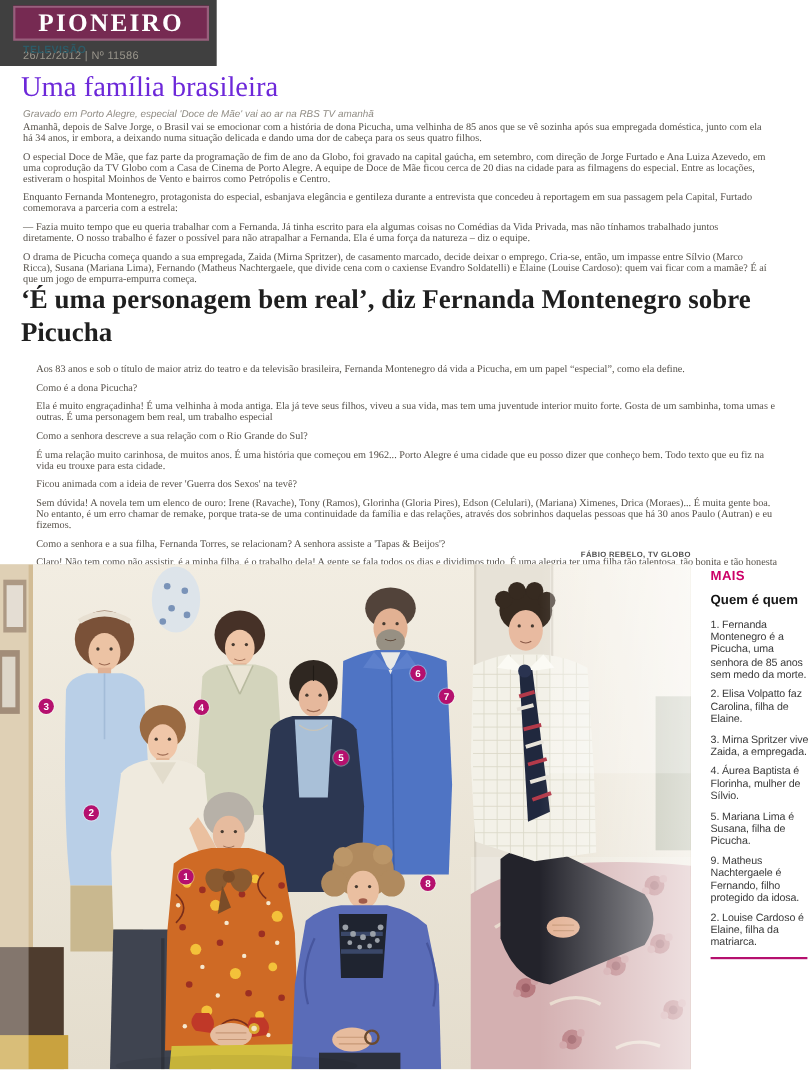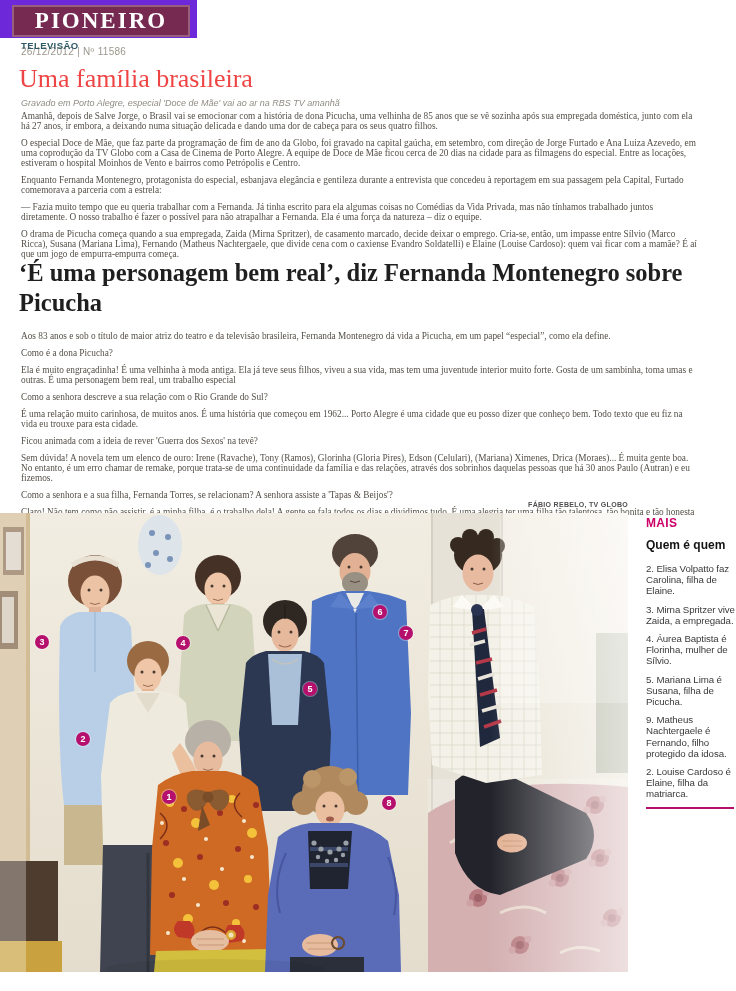--- a/index.html
+++ b/index.html
@@ -2,43 +2,43 @@
 <html><head>
 <meta charset="utf-8">
 <style>
   * { margin:0; padding:0; box-sizing:border-box; }
   html,body { background:#ffffff; }
   .page {
     position:relative; width:736px; height:991px; background:#ffffff;
     font-family:"Liberation Sans", sans-serif; overflow:hidden;
   }
   
-  .mast-strip { position:absolute; left:0; top:0; width:197px; height:38px; background:#6d28d9; }
+  .mast-strip { position:absolute; left:0; top:0; width:197px; height:60px; background:#404040; }
   .logo-box {
     position:absolute; left:12px; top:5px; width:178px; height:32px; background:#762a52;
     color:#ffffff; display:flex; align-items:center; justify-content:center;
     font-family:"Liberation Serif", serif; font-weight:bold; font-size:23px; letter-spacing:2px;
     box-shadow: inset 0 0 0 2px rgba(255,255,255,0.25);
   }
   .date-line { position:absolute; left:21px; top:46px; font-size:10px; color:#9a968c; letter-spacing:.3px; }
   .kicker { position:absolute; left:21px; top:40px; font-size:9.5px; font-weight:bold; color:#2d5a66; letter-spacing:.4px; }
   .headline1 {
     position:absolute; left:19px; top:64px; width:700px;
-    font-family:"Liberation Serif", serif; font-weight:normal; font-size:26px; color:#ef4444; line-height:30px;
+    font-family:"Liberation Serif", serif; font-weight:normal; font-size:26px; color:#6d28d9; line-height:30px;
   }
   .subhead { position:absolute; left:21px; top:98px; width:690px; font-size:9px; color:#908c84;font-style:italic; }
 
   .bodytext { position:absolute; left:21px; width:676px; font-family:"Liberation Serif", serif; font-size:9.3px; line-height:10px; color:#544f48; }
   .bodytext p { margin:0 0 7px 0; }
   .block1 { top:111px; }
   .headline2 {
     position:absolute; left:19px; top:258px; width:706px;
     font-family:"Liberation Serif", serif; font-weight:bold; font-size:24.5px; color:#1f1f1f; line-height:30px;
   }
-  .block2 { top:331px; }
+  .block2 { top:331px;margin-left:12px; }
 
   .photo-credit { position:absolute; left:0; top:501px; width:628px; text-align:right; font-size:7px; font-weight:bold; color:#4f4f4f; letter-spacing:.3px; }
 
   .photo { position:absolute; left:0; top:513px; width:628px; height:459px; background:#ece6d9; }
   .photo svg { display:block; }
   .marker {
     position:absolute; width:14px; height:14px; border-radius:50%;
     background:#b5106e; color:#ffffff; font-size:9px; font-weight:bold;
     display:flex; align-items:center; justify-content:center;
     box-shadow:0 0 0 1px rgba(255,255,255,0.35);
@@ -62,21 +62,21 @@
       <span>PIONEIRO</span>
     </div>
   </div>
   <div class="date-line">26/12/2012 | Nº 11586</div>
 
   <div class="kicker">TELEVISÃO</div>
   <h1 class="headline1">Uma família brasileira</h1>
   <div class="subhead">Gravado em Porto Alegre, especial 'Doce de Mãe' vai ao ar na RBS TV amanhã</div>
 
   <div class="bodytext block1">
-    <p>Amanhã, depois de Salve Jorge, o Brasil vai se emocionar com a história de dona Picucha, uma velhinha de 85 anos que se vê sozinha após sua empregada doméstica, junto com ela há 27 anos, ir embora, a deixando numa situação delicada e dando uma dor de cabeça para os seus quatro filhos.</p>
+    <p>Amanhã, depois de Salve Jorge, o Brasil vai se emocionar com a história de dona Picucha, uma velhinha de 85 anos que se vê sozinha após sua empregada doméstica, junto com ela há 34 anos, ir embora, a deixando numa situação delicada e dando uma dor de cabeça para os seus quatro filhos.</p>
     <p>O especial Doce de Mãe, que faz parte da programação de fim de ano da Globo, foi gravado na capital gaúcha, em setembro, com direção de Jorge Furtado e Ana Luiza Azevedo, em uma coprodução da TV Globo com a Casa de Cinema de Porto Alegre. A equipe de Doce de Mãe ficou cerca de 20 dias na cidade para as filmagens do especial. Entre as locações, estiveram o hospital Moinhos de Vento e bairros como Petrópolis e Centro.</p>
     <p>Enquanto Fernanda Montenegro, protagonista do especial, esbanjava elegância e gentileza durante a entrevista que concedeu à reportagem em sua passagem pela Capital, Furtado comemorava a parceria com a estrela:</p>
     <p>— Fazia muito tempo que eu queria trabalhar com a Fernanda. Já tinha escrito para ela algumas coisas no Comédias da Vida Privada, mas não tínhamos trabalhado juntos diretamente. O nosso trabalho é fazer o possível para não atrapalhar a Fernanda. Ela é uma força da natureza – diz o equipe.</p>
     <p>O drama de Picucha começa quando a sua empregada, Zaida (Mirna Spritzer), de casamento marcado, decide deixar o emprego. Cria-se, então, um impasse entre Sílvio (Marco Ricca), Susana (Mariana Lima), Fernando (Matheus Nachtergaele, que divide cena com o caxiense Evandro Soldatelli) e Elaine (Louise Cardoso): quem vai ficar com a mamãe? É aí que um jogo de empurra-empurra começa.</p>
   </div>
 
   <h2 class="headline2">‘É uma personagem bem real’, diz Fernanda Montenegro sobre Picucha</h2>
 
   <div class="bodytext block2">
     <p>Aos 83 anos e sob o título de maior atriz do teatro e da televisão brasileira, Fernanda Montenegro dá vida a Picucha, em um papel “especial”, como ela define.</p>
@@ -363,20 +363,21 @@
       </div>
     <div class="marker" style="left:382px; top:283px;">
         <span>8</span>
       </div>
   </div>
 
   <div class="sidebar">
     <div class="sidebar-label">MAIS</div>
     <div class="sidebar-title">Quem é quem</div>
     <div class="sidebar-list">
+      <div class="sidebar-item">1. Fernanda Montenegro é a Picucha, uma senhora de 85 anos sem medo da morte.</div>
       <div class="sidebar-item">2. Elisa Volpatto faz Carolina, filha de Elaine.</div>
       <div class="sidebar-item">3. Mirna Spritzer vive Zaida, a empregada.</div>
       <div class="sidebar-item">4. Áurea Baptista é Florinha, mulher de Sílvio.</div>
       <div class="sidebar-item">5. Mariana Lima é Susana, filha de Picucha.</div>
       <div class="sidebar-item">9. Matheus Nachtergaele é Fernando, filho protegido da idosa.</div>
       <div class="sidebar-item">2. Louise Cardoso é Elaine, filha da matriarca.</div>
     </div>
     <div class="sidebar-rule"></div>
   </div>
 

